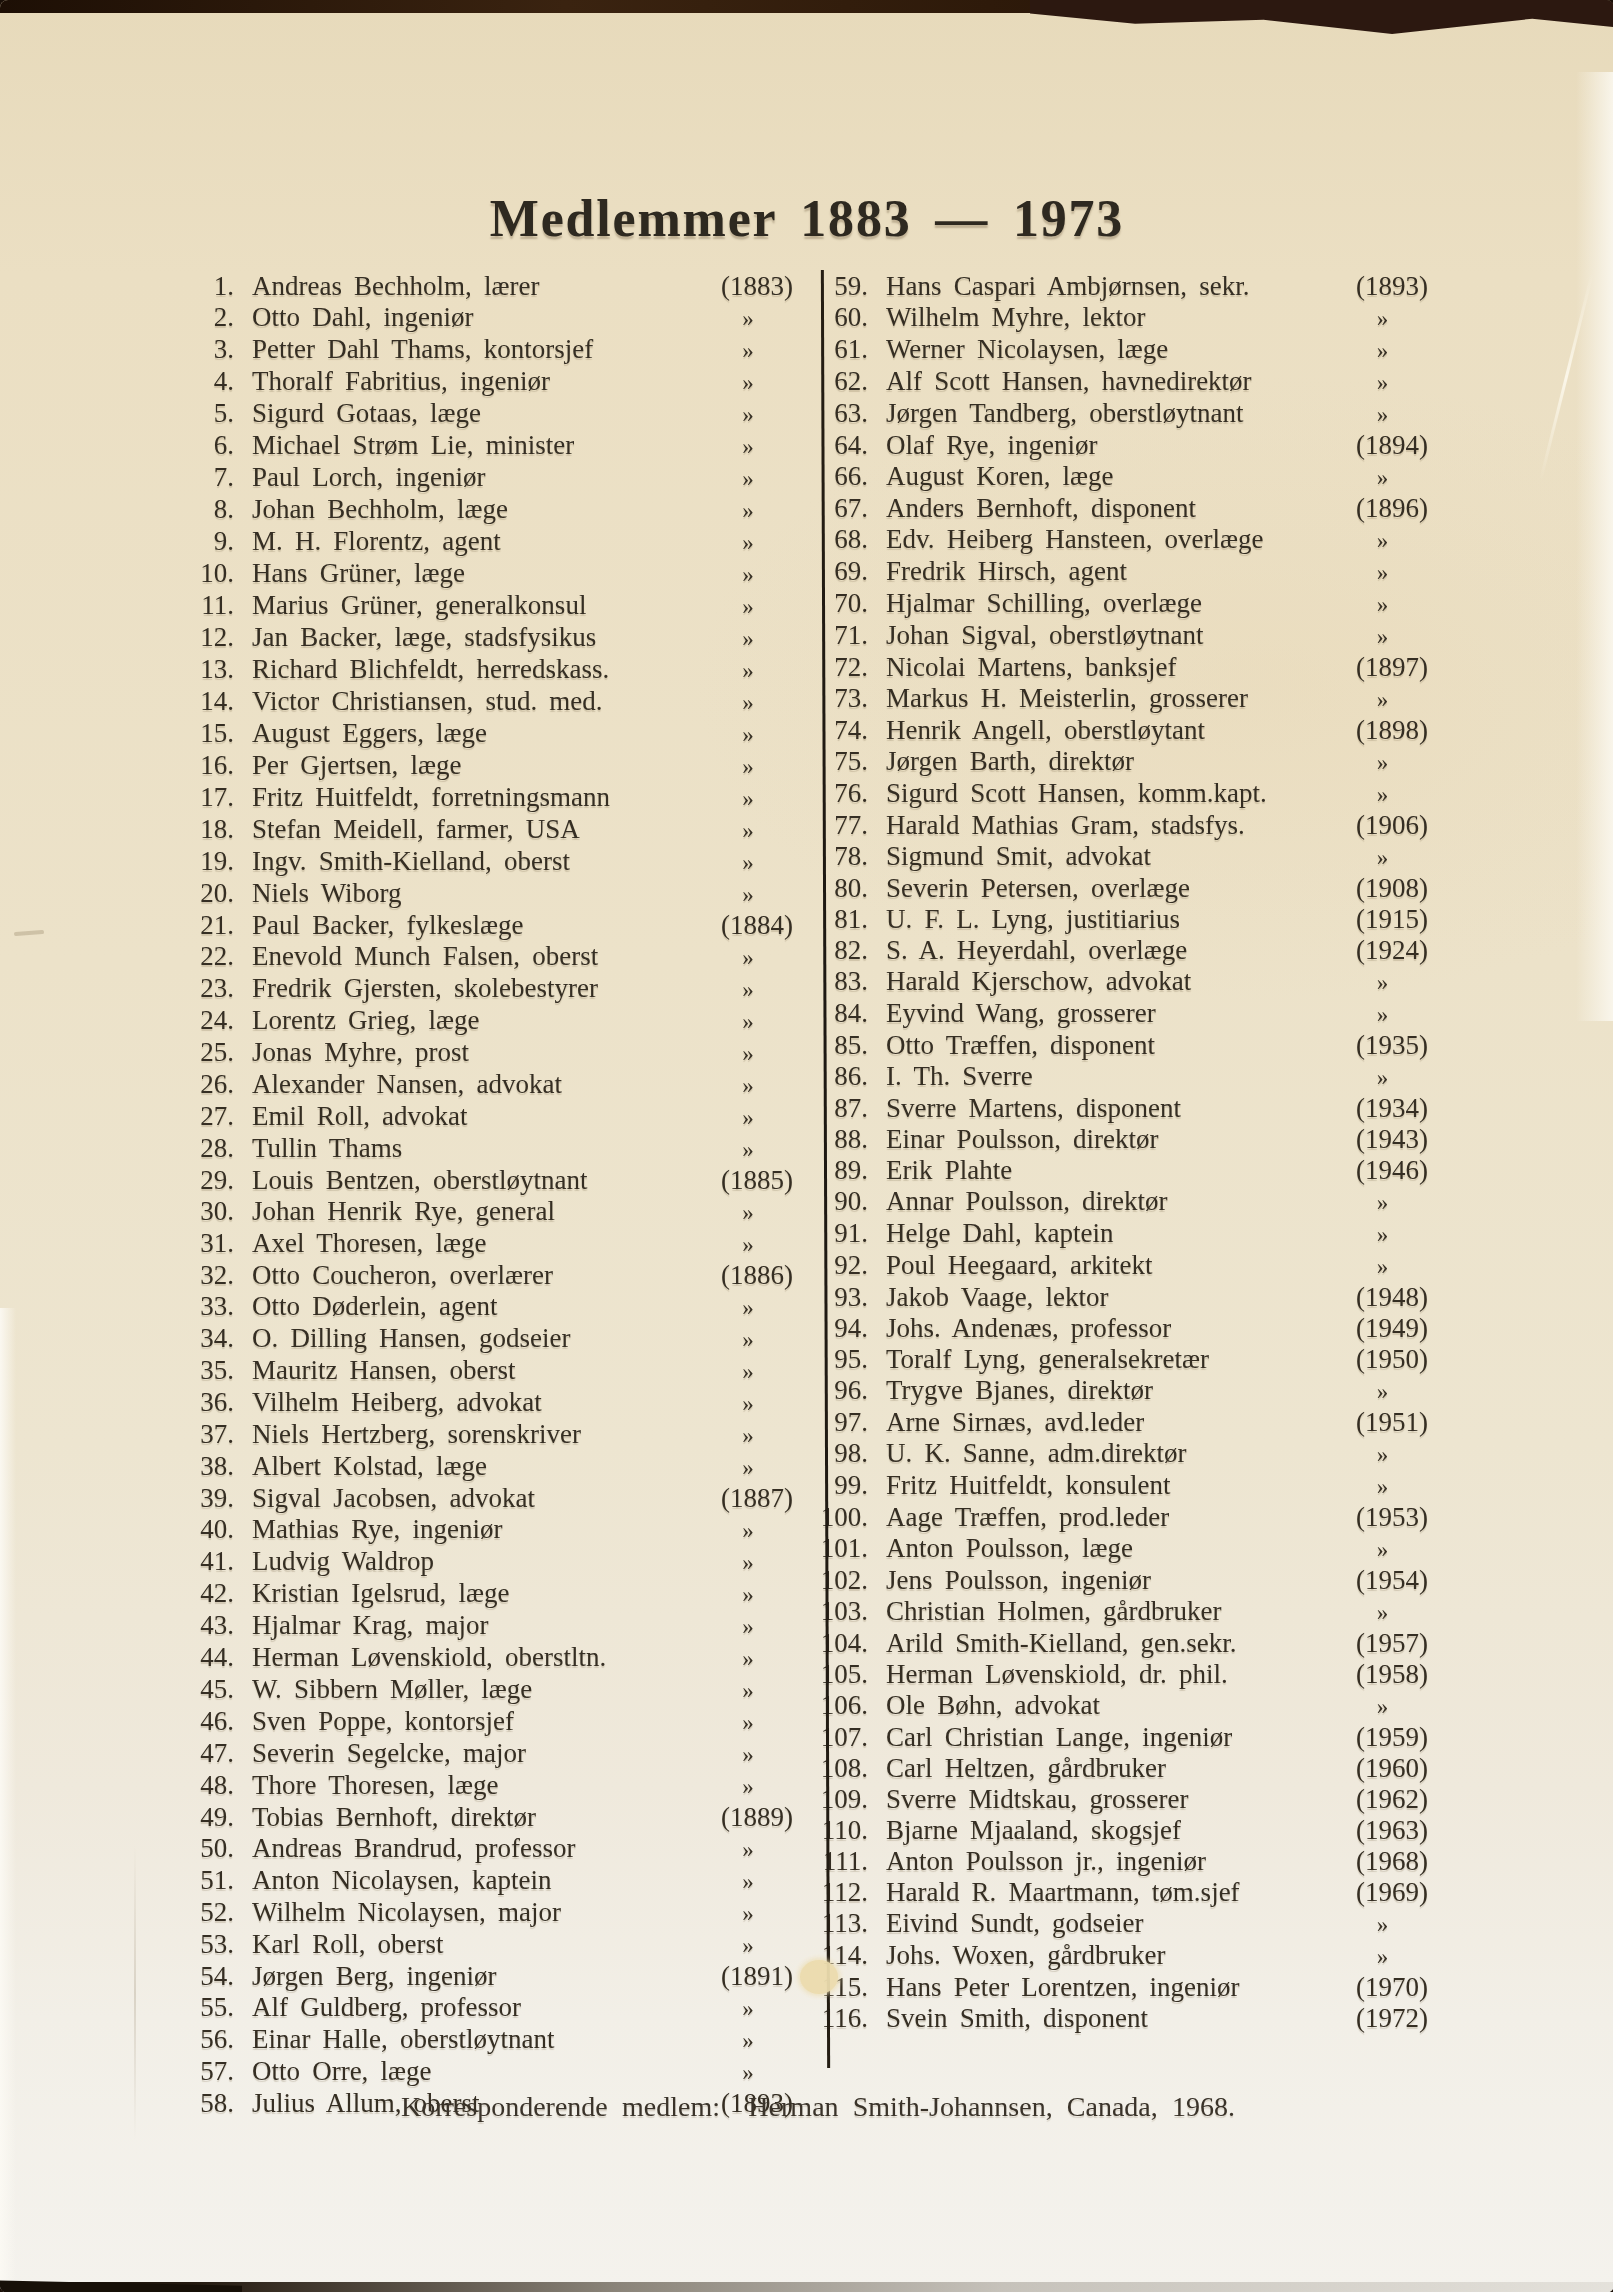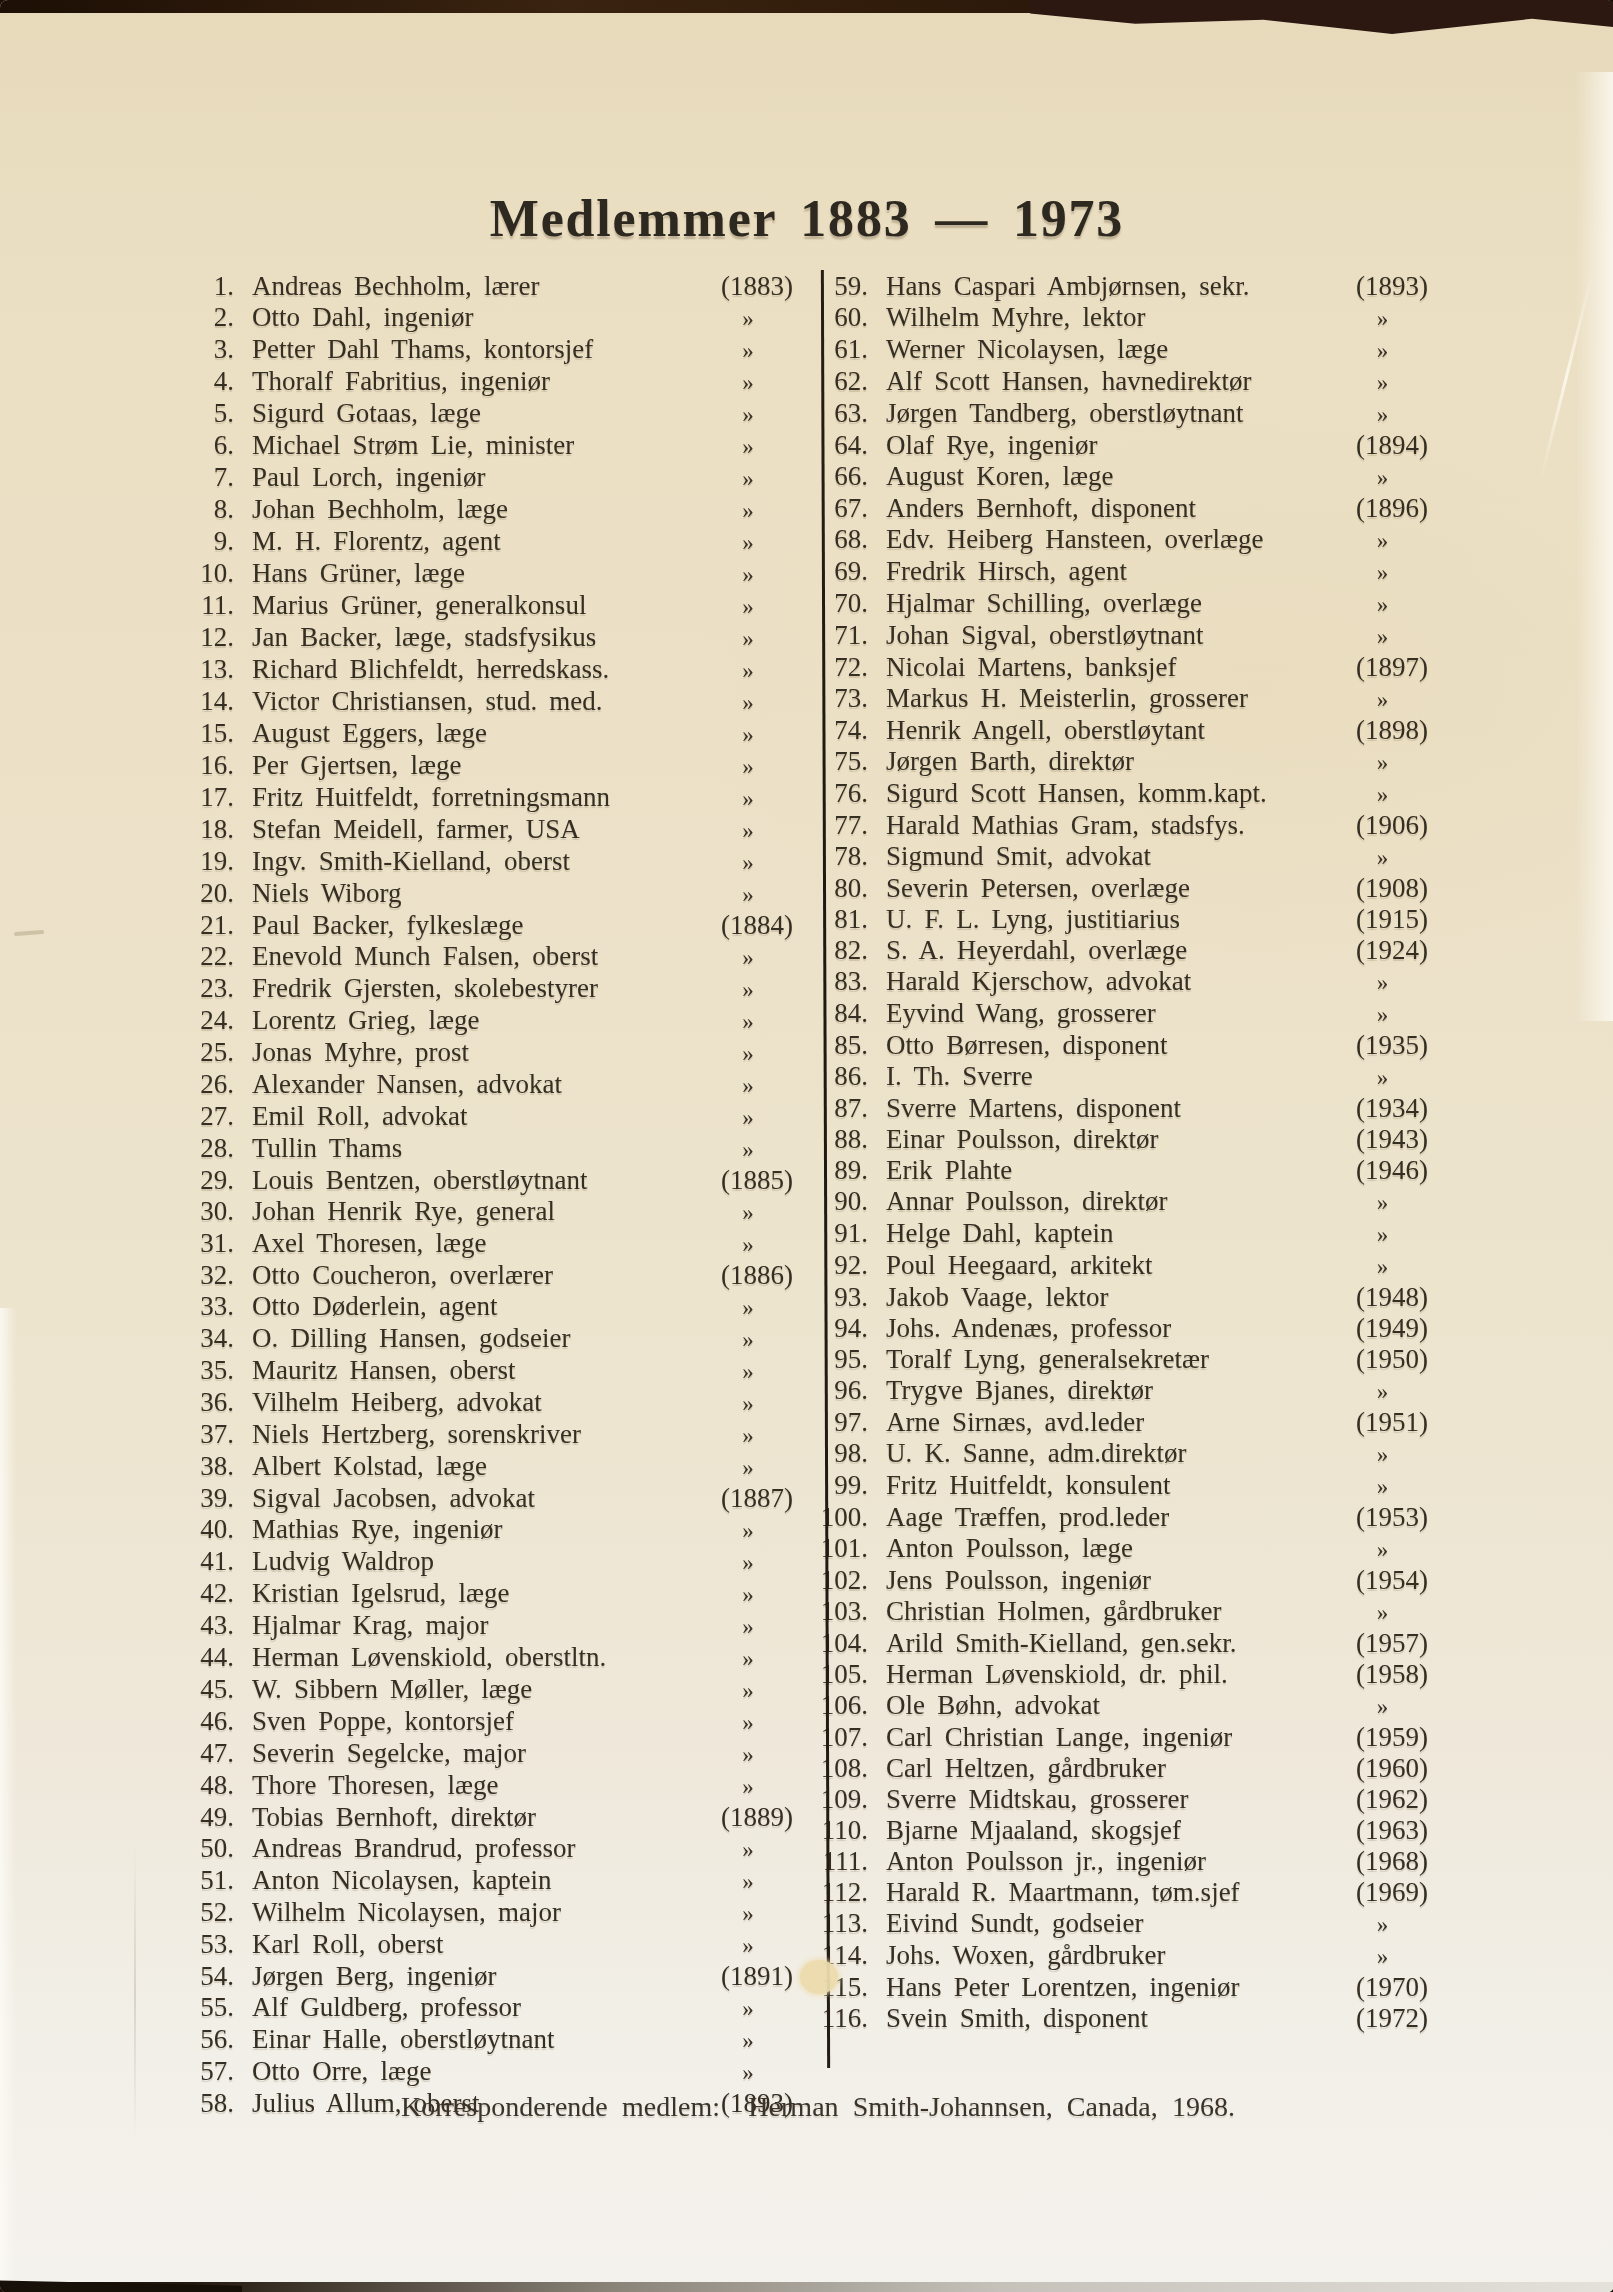--- a/index.html
+++ b/index.html
@@ -499,21 +499,21 @@
         <span class="name">Harald Kjerschow, advokat</span>
         <span class="year ditto">»</span>
       </div>
       <div class="row">
         <span class="num">84.</span>
         <span class="name">Eyvind Wang, grosserer</span>
         <span class="year ditto">»</span>
       </div>
       <div class="row">
         <span class="num">85.</span>
-        <span class="name">Otto Børresen, disponent</span>
+        <span class="name">Otto Træffen, disponent</span>
         <span class="year">(1935)</span>
       </div>
       <div class="row">
         <span class="num">86.</span>
         <span class="name">I. Th. Sverre</span>
         <span class="year ditto">»</span>
       </div>
       <div class="row">
         <span class="num">87.</span>
         <span class="name">Sverre Martens, disponent</span>

